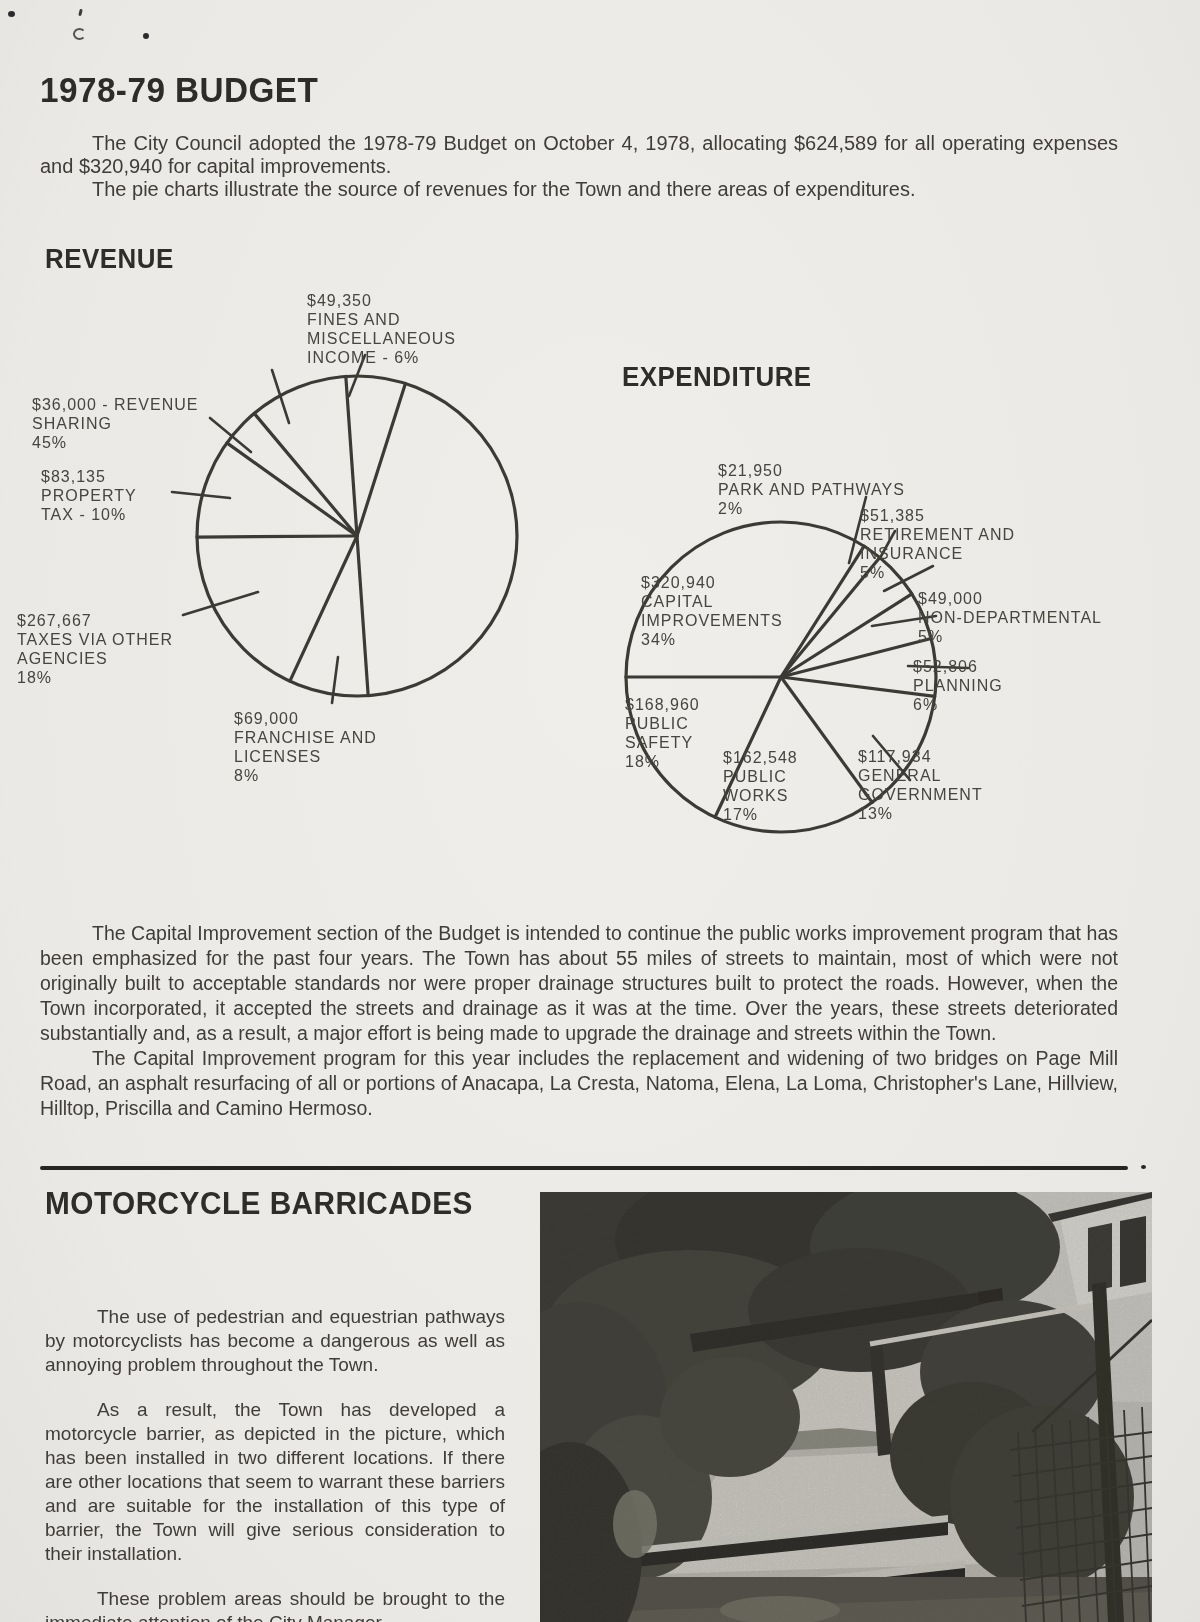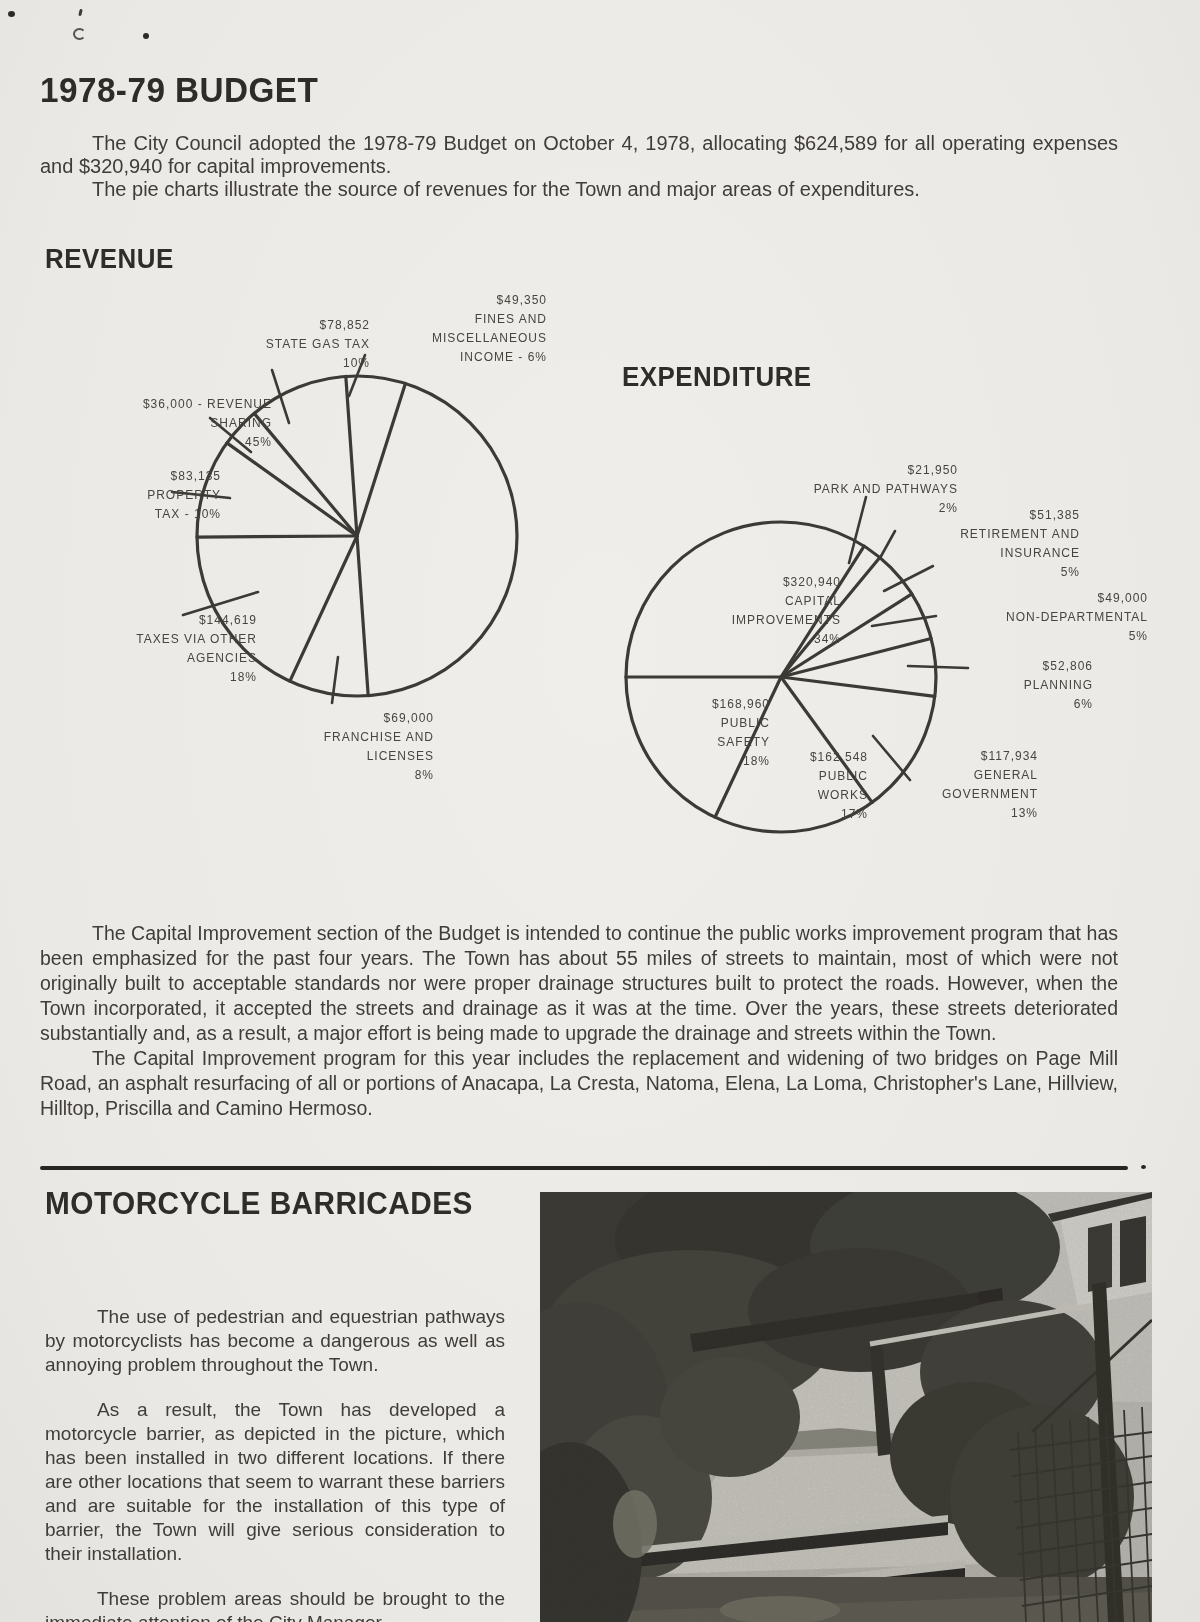--- a/index.html
+++ b/index.html
@@ -19,22 +19,22 @@
   .h-expenditure{left:622px;top:362px;}
   .h-barricades{left:45px;top:1186px;font-size:31px;}
   .intro{left:40px;top:132px;width:1078px;font-size:20px;line-height:23px;}
   .intro p{font-weight:400;text-indent:52px;}
   .intro p.just{text-align:justify;}
   .main-text{left:40px;top:921px;width:1078px;font-size:19.5px;line-height:25px;}
   .main-text p{font-weight:400;text-indent:52px;text-align:justify;}
   .barr-text{left:45px;top:1286px;width:460px;font-size:19px;line-height:24px;}
   .barr-text p{font-weight:400;text-indent:52px;text-align:justify;margin-bottom:21px;margin-top:19px;}
   .chart-label{
-    position:absolute;white-space:pre-line;text-align:right;
-    font-size:12px;line-height:19px;letter-spacing:1px;color:#47453f;
+    position:absolute;white-space:pre-line;text-align:left;
+    font-size:16px;line-height:19px;letter-spacing:1px;color:#47453f;
   }
   .chart-svg{position:absolute;left:0;top:0;width:1200px;height:1622px;pointer-events:none;}
   .chart-svg .pie circle, .chart-svg .pie line{fill:none;stroke:#3b3a35;stroke-width:3.2;stroke-linecap:round;}
   .chart-svg .ld{stroke:#3b3a35;stroke-width:2.6;stroke-linecap:round;}
   .divider{left:40px;top:1166px;width:1088px;height:4px;background:#26251f;border-radius:2px;}
   .divider-dot{left:1141px;top:1165px;width:5px;height:4px;background:#26251f;border-radius:50%;}
   .speck{position:absolute;background:#2a2a2a;border-radius:50%;}
   .sp1{left:8px;top:11px;width:7px;height:6px;}
   .sp2{left:79px;top:9px;width:3px;height:7px;border-radius:2px;transform:rotate(14deg);background:#3c3c3c;}
   .sp3{left:73px;top:28px;width:9px;height:8px;background:none;border:2px solid #55534e;border-radius:50%;border-right-color:transparent;}
@@ -49,21 +49,21 @@
 
   <span class="speck sp1"></span>
   <span class="speck sp2"></span>
   <span class="speck sp3"></span>
   <span class="speck sp4"></span>
 
   <h1 class="abs page-title">1978-79 BUDGET</h1>
 
   <div class="abs intro">
     <p class="just">The City Council adopted the 1978-79 Budget on October 4, 1978, allocating $624,589 for all operating expenses and $320,940 for capital improvements.</p>
-    <p>The pie charts illustrate the source of revenues for the Town and major areas of expenditures.</p>
+    <p>The pie charts illustrate the source of revenues for the Town and there areas of expenditures.</p>
   </div>
 
   <h2 class="abs section-head h-revenue">REVENUE</h2>
   <h2 class="abs section-head h-expenditure">EXPENDITURE</h2>
 
   <svg class="chart-svg" viewBox="0 0 1200 1622" aria-hidden="true">
     <g>
       <line class="ld" x1="365" y1="355" x2="349" y2="396"></line>
       <line class="ld" x1="272" y1="370" x2="289" y2="423"></line>
       <line class="ld" x1="210" y1="418" x2="251" y2="452"></line>
@@ -99,30 +99,27 @@
         <line x1="781" y1="677" x2="934.8" y2="696.4"></line>
         <line x1="781" y1="677" x2="872.1" y2="802.4"></line>
         <line x1="781" y1="677" x2="715.0" y2="817.2"></line>
       </g>
   </svg>
 
   <div class="chart-label" style="left:307px;top:291px;width:240px;">$49,350
 FINES AND
 MISCELLANEOUS
 INCOME - 6%</div>
-  <div class="chart-label" style="left:170px;top:316px;width:200px;">$78,852
-STATE GAS TAX
-10%</div>
   <div class="chart-label" style="left:32px;top:395px;width:240px;">$36,000 - REVENUE
 SHARING
 45%</div>
   <div class="chart-label" style="left:41px;top:467px;width:180px;">$83,135
 PROPERTY
 TAX - 10%</div>
-  <div class="chart-label" style="left:17px;top:611px;width:240px;">$144,619
+  <div class="chart-label" style="left:17px;top:611px;width:240px;">$267,667
 TAXES VIA OTHER
 AGENCIES
 18%</div>
   <div class="chart-label" style="left:234px;top:709px;width:200px;">$69,000
 FRANCHISE AND
 LICENSES
 8%</div>
 
   <div class="chart-label" style="left:718px;top:461px;width:240px;">$21,950
 PARK AND PATHWAYS

